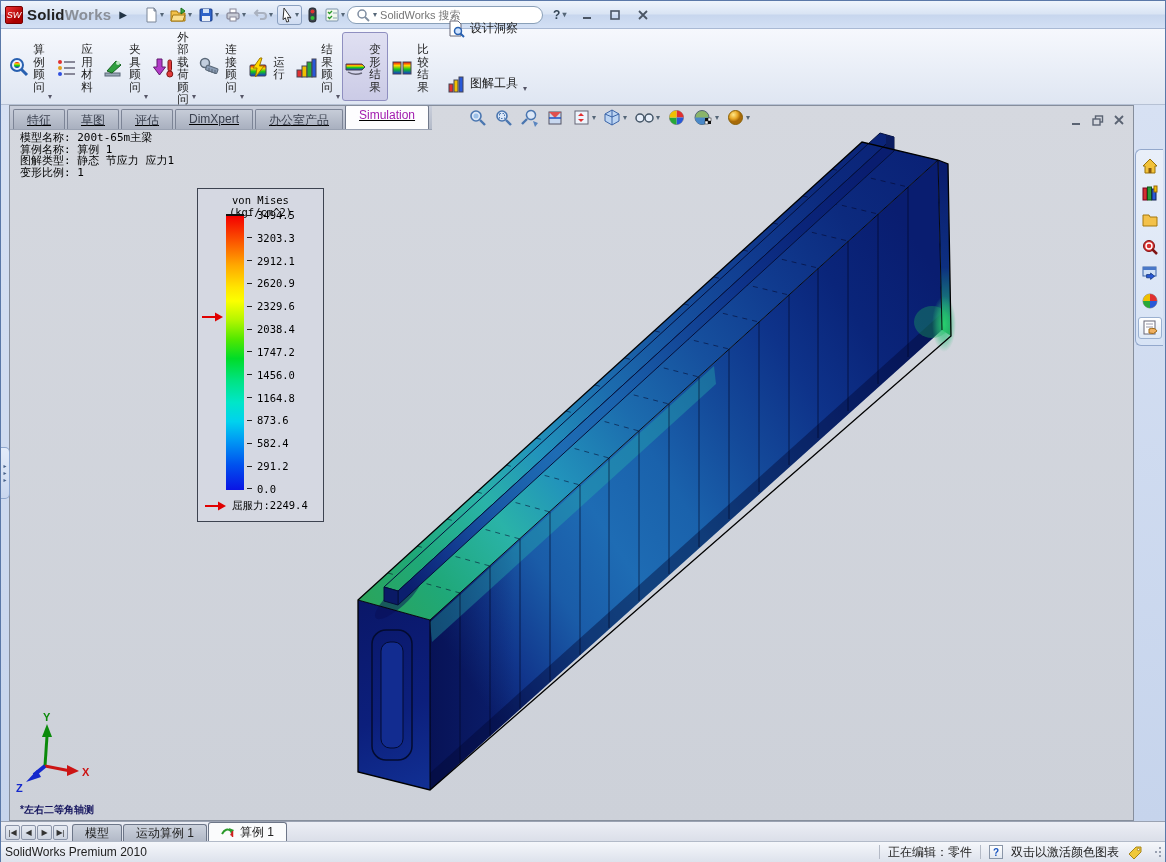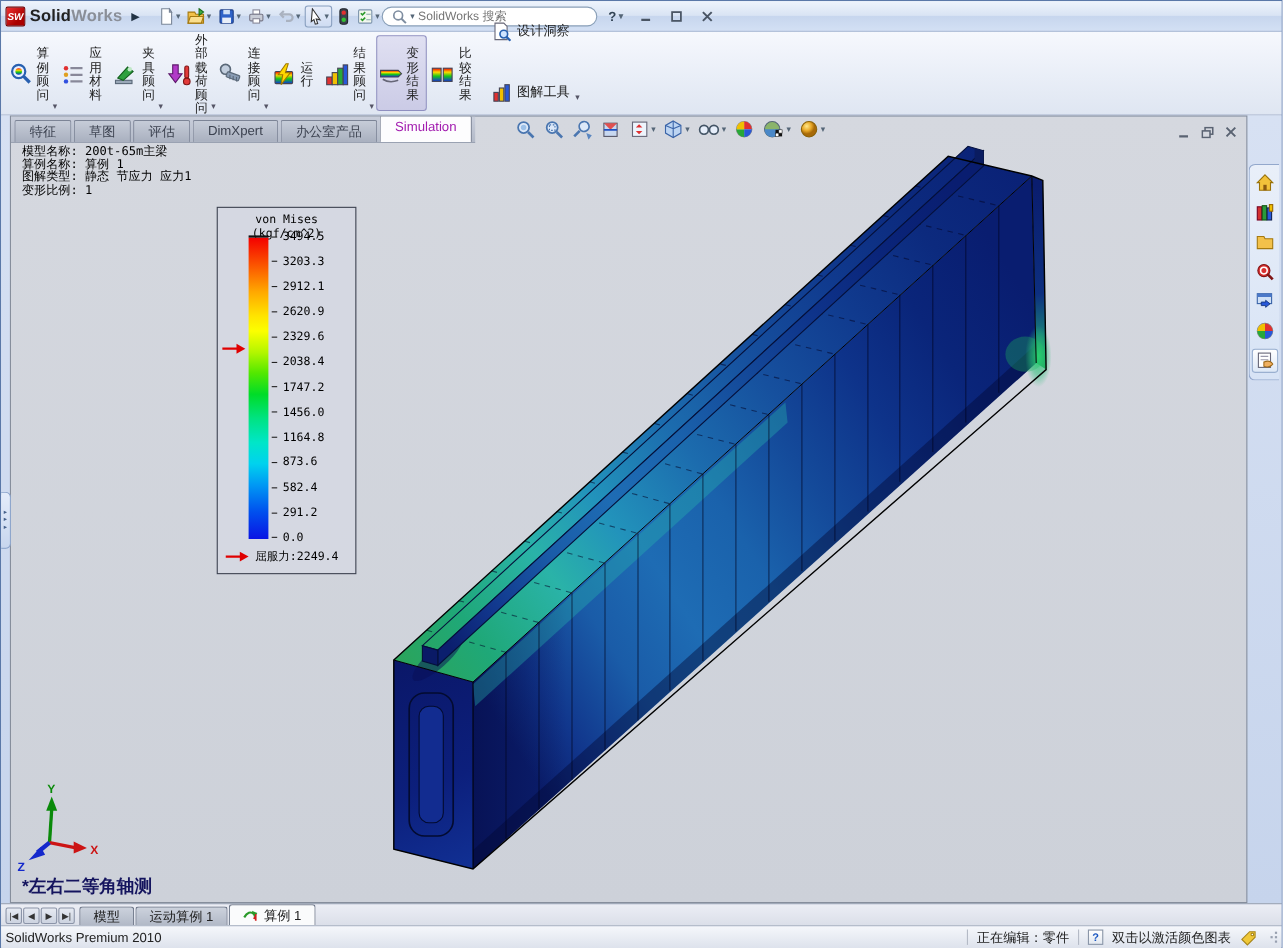--- a/index.html
+++ b/index.html
@@ -4,21 +4,21 @@
 <style>
   * { box-sizing: border-box; margin: 0; padding: 0; }
   html,body { width:1166px; height:862px; overflow:hidden; font-family:"Liberation Sans",sans-serif; }
   .app { position:relative; width:1166px; height:862px; background:#cfd9ec; border:1px solid #5a78a8; user-select:none; }
 
   
   .titlebar { height:28px; display:flex; align-items:center; padding:0 6px 0 4px;
     background:linear-gradient(#eef4fc,#d9e4f4 48%,#c7d6ee 52%,#d3e0f4); border-bottom:1px solid #a9b9d4; }
   .swlogo { display:flex; align-items:center; gap:4px; }
   .swcube { width:18px; height:18px; background:linear-gradient(135deg,#e33,#a00 70%); border:1px solid #700; border-radius:2px;
-    color:#fff; font-size:9px; font-weight:bold; font-style:italic; display:flex; align-items:center; justify-content:center; }
+    color:#fff; font-size:9px; font-weight:normal; font-style:italic; display:flex; align-items:center; justify-content:center; }
   .brand { font-size:15px; letter-spacing:.2px; }
   .brand b { color:#222; } .brand i { font-style:normal; color:#8a8f98; font-weight:bold; }
   .flyout { margin:0 6px 0 8px; color:#234; font-size:10px; cursor:pointer; }
   .qtb { display:flex; align-items:center; gap:2px; margin-left:8px; }
   .qbtn { display:flex; align-items:center; gap:1px; padding:1px 2px; border-radius:3px; }
   .qbtn.pressed { border:1px solid #8aa0c0; background:linear-gradient(#e8eefa,#cfdcf2); }
   .qcaret { font-size:8px; color:#567; }
   .doc-title { flex:1; text-align:center; font-size:13px; color:#222; padding-right:30px; }
   .searchbox { display:flex; align-items:center; gap:3px; width:196px; height:18px; background:#fff;
     border:1px solid #8aa0b8; border-radius:9px; padding:0 8px; }
@@ -40,21 +40,21 @@
   .sbtn { display:flex; align-items:center; gap:5px; font-size:12px; color:#1c1c1c; padding:1px 4px;margin-top:32px; }
   .ds-mark { position:absolute; right:14px; top:2px; font-family:"DejaVu Serif",serif; font-style:italic;
     font-size:52px; color:#dde2ed; font-weight:bold; }
 
   
   .workspace { position:relative; height:716px; padding:0 31px 0 8px; background:linear-gradient(#d7e1f3,#c6d4ec); }
   .viewport { position:relative; width:100%; height:100%; border:1px solid #868e9c;
     background:linear-gradient(#d5d8df,#cdd1d9); overflow:hidden; }
 
   .cmdrow { position:absolute; top:0; left:0; right:0; height:24px; display:flex; align-items:flex-end; z-index:5; }
-  .tabstrip { display:flex; align-items:flex-end; height:24px; background:linear-gradient(#c9cedb,#b3bac8); padding:0 2px; border-bottom:1px solid #9aa2b2; }
+  .tabstrip { display:flex; align-items:flex-end; height:24px; background:linear-gradient(#c9cedb,#b3bac8); padding:0 2px; border-bottom:1px solid #9aa2b2;text-decoration:underline; }
   .ctab { height:20px; margin:0 1px; padding:2px 13px; font-size:12px; color:#3c4250;
     background:linear-gradient(#c6ccd8,#a9b0bf); border:1px solid #7c8496; border-bottom:none; border-radius:2px 2px 0 0; }
   .ctab.active { height:24px; background:#fdfdfe; color:#a21caf; border-color:#70788a; }
   .headsup { display:flex; align-items:center; gap:7px; margin:0 0 3px 36px; }
   .hicon { display:flex; align-items:center; gap:1px; }
   .docbtns { margin-left:auto; margin-right:8px; display:flex; gap:10px; margin-bottom:4px; }
   .docbtn { color:#5a6372; display:flex; align-items:center; }
 
   .model-svg { position:absolute; left:0; top:24px; }
 
@@ -67,21 +67,21 @@
   .legend-title { position:absolute; top:5px; width:100%; text-align:center; font-size:10.5px; color:#000; }
   .cbar { position:absolute; left:28px; top:25px; width:18px; height:276px; border-top:2px solid #111;
     background:linear-gradient(#f40000,#fb5300 9%,#ffa800 18%,#ffe400 26%,#fcff00 31%,#b4f600 38%,#52e800 45%,#00dc28 52%,#00e382 60%,#00e6c8 68%,#00d2ee 75%,#0099f4 82%,#0050ee 91%,#0a14e4); }
   .ticks { position:absolute; left:49px; top:20px; height:286px; display:flex; flex-direction:column; justify-content:space-between; }
   .tickrow { display:flex; align-items:center; font-size:10.5px; color:#000; }
   .tickrow .dash { width:5px; height:1px; background:#222; margin-right:5px; }
   .yield-arrow { position:absolute; left:4px; top:122px; }
   .yield-row { position:absolute; left:7px; bottom:8px; display:flex; align-items:center; gap:5px; font-size:10.5px; color:#000; }
 
   .triad { position:absolute; left:0; top:598px; }
-  .view-label { position:absolute; left:10px; bottom:3px; font-size:16px; font-weight:bold; color:#14145e; }
+  .view-label { position:absolute; left:10px; bottom:3px; font-size:10px; font-weight:bold; color:#14145e; }
 
   .splitter { position:absolute; left:0; top:342px; width:9px; height:52px; background:linear-gradient(#e4ecfa,#c8d6ee);
     border:1px solid #8ea6cc; border-left:none; border-radius:0 5px 5px 0; display:flex; flex-direction:column; align-items:center; justify-content:center; gap:1px; }
   .splitter span { font-size:6px; color:#45608a; line-height:6px; }
 
   
   .taskpane { position:absolute; right:2px; top:44px; width:28px; padding:5px 0 6px 0; background:linear-gradient(#e9eff9,#d7e3f5);
     border:1px solid #93a8cc; border-right:none; border-radius:6px 0 0 6px; display:flex; flex-direction:column; align-items:center; gap:5px; }
   .tpbtn { width:24px; height:22px; display:flex; align-items:center; justify-content:center; border-radius:3px; }
   .tpbtn.raised { background:linear-gradient(#fff,#dde8f6); border:1px solid #9ab0d0; }

